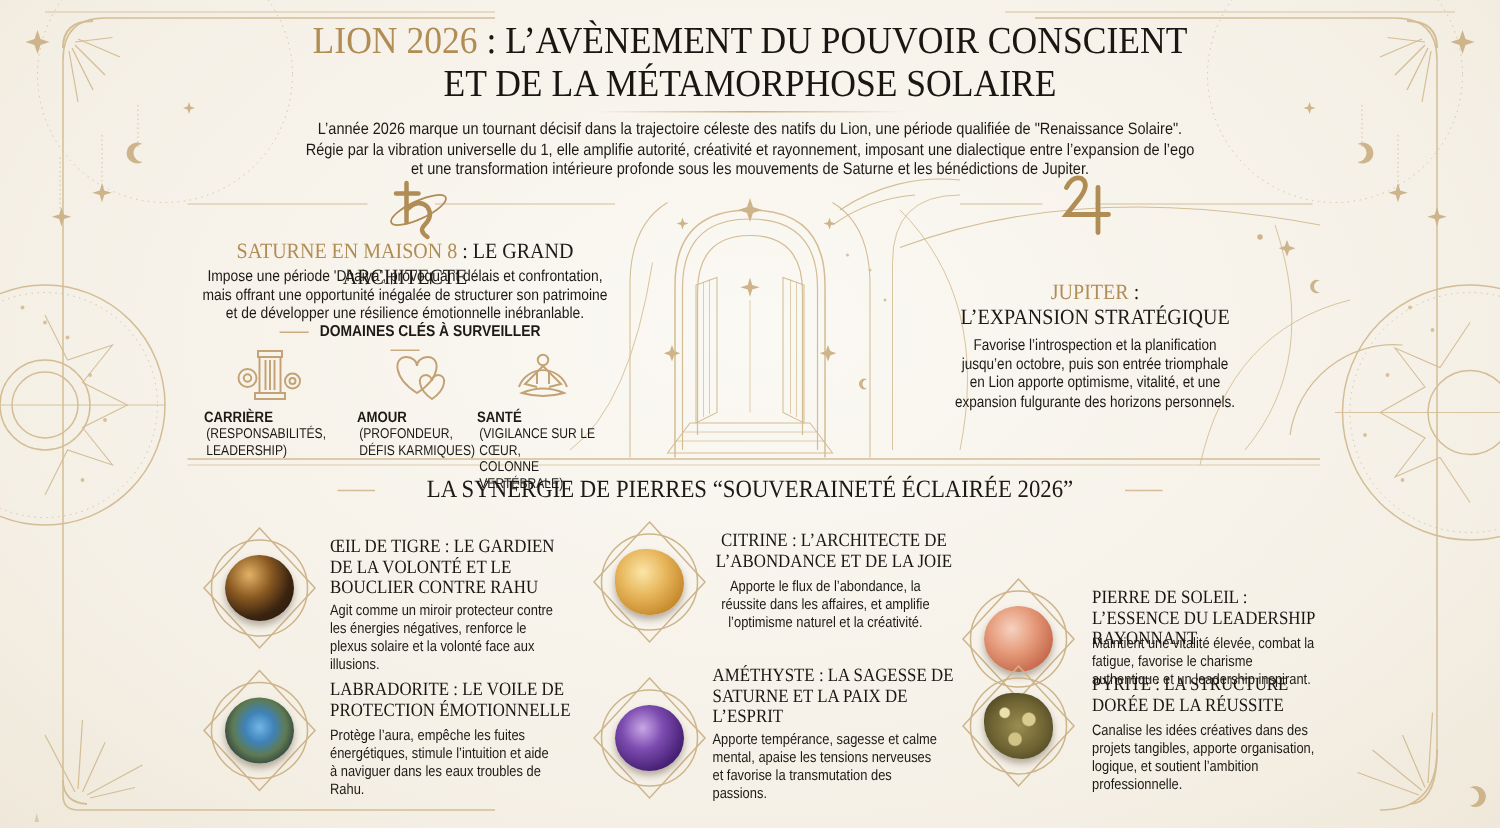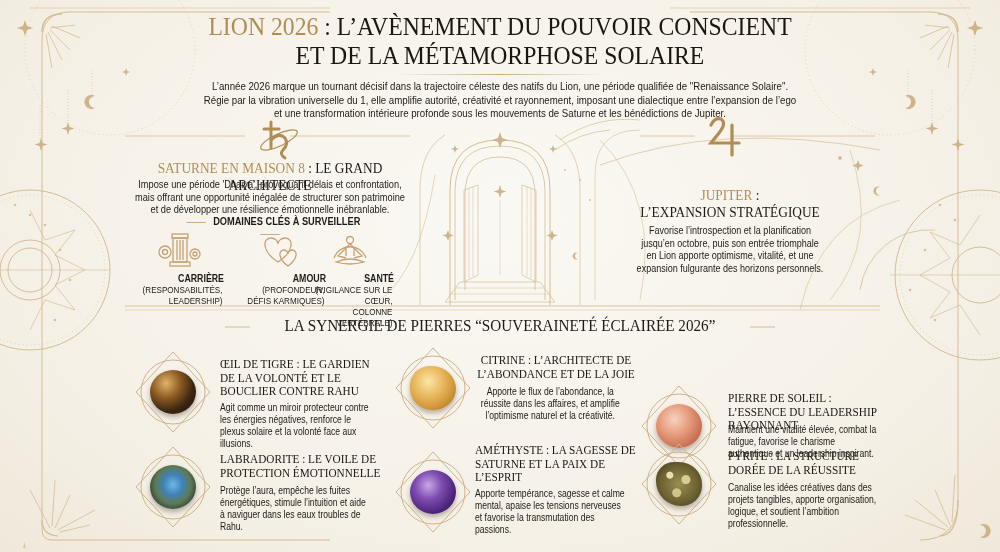--- a/index.html
+++ b/index.html
@@ -51,21 +51,21 @@
     .domains-title {
       position: absolute; left: 150px; top: 215px; width: 240px; text-align: center;
       font-size: 10.5px; font-weight: bold; line-height: 12px;
       transform: scaleX(0.88); transform-origin: center top;
     }
     .domains-title::before, .domains-title::after {
       content: ""; display: inline-block; width: 22px; height: 1px; background: #c9ad7e;
       vertical-align: middle; margin: 0 8px;
     }
     .domain {
-      position: absolute; top: 232px; width: 100px; text-align: right;
+      position: absolute; top: 232px; width: 100px; text-align: left;
     }
     .domain .icon { height: 36px; display: flex; justify-content: center; align-items: flex-end; }
     .domain .dlabel { font-size: 10px; font-weight: bold; line-height: 11px; margin-top: 5px;
       transform: scaleX(0.88); }
     .domain .dsub { font-size: 9.5px; line-height: 11px;
       transform: scaleX(0.85); }
 
     .jup-head {
       position: absolute; left: 610px; top: 187px; width: 240px; text-align: center;
       font-family: "Liberation Serif", serif; font-size: 14.5px; line-height: 17px;
@@ -305,21 +305,21 @@
         <g fill="none" stroke="#c2a274" stroke-width="1.3">
       <path d="M20 30 C4 20 4 6 13 6 C17 6 20 9 20 12 C20 9 23 6 27 6 C36 6 36 20 20 30Z"></path>
       <path d="M30 34 C20 27 20 18 26 18 C28 18 30 20 30 22 C30 20 32 18 34 18 C40 18 40 27 30 34Z"></path>
     </g>
       </svg>
   </div>
   <div class="dlabel">AMOUR</div>
   <div class="dsub">(PROFONDEUR,</div>
   <div class="dsub">DÉFIS KARMIQUES)</div>
 </div>
-<div class="domain" style="left:300px;">
+<div class="domain" style="left:312px;">
   <div class="icon">
     <svg width="48" height="36" viewBox="0 0 48 36">
         <g fill="none" stroke="#c2a274" stroke-width="1.3">
       <path d="M8 26 A17 17 0 0 1 40 26"></path>
       <circle cx="24" cy="8" r="3.5"></circle>
       <path d="M24 12 L20 16 L20 24 M24 12 L28 16 L28 24"></path>
       <path d="M20 16 L12 24 L20 26 M28 16 L36 24 L28 26"></path>
       <path d="M10 30 Q24 24 38 30 Q24 34 10 30Z"></path>
     </g>
       </svg>

